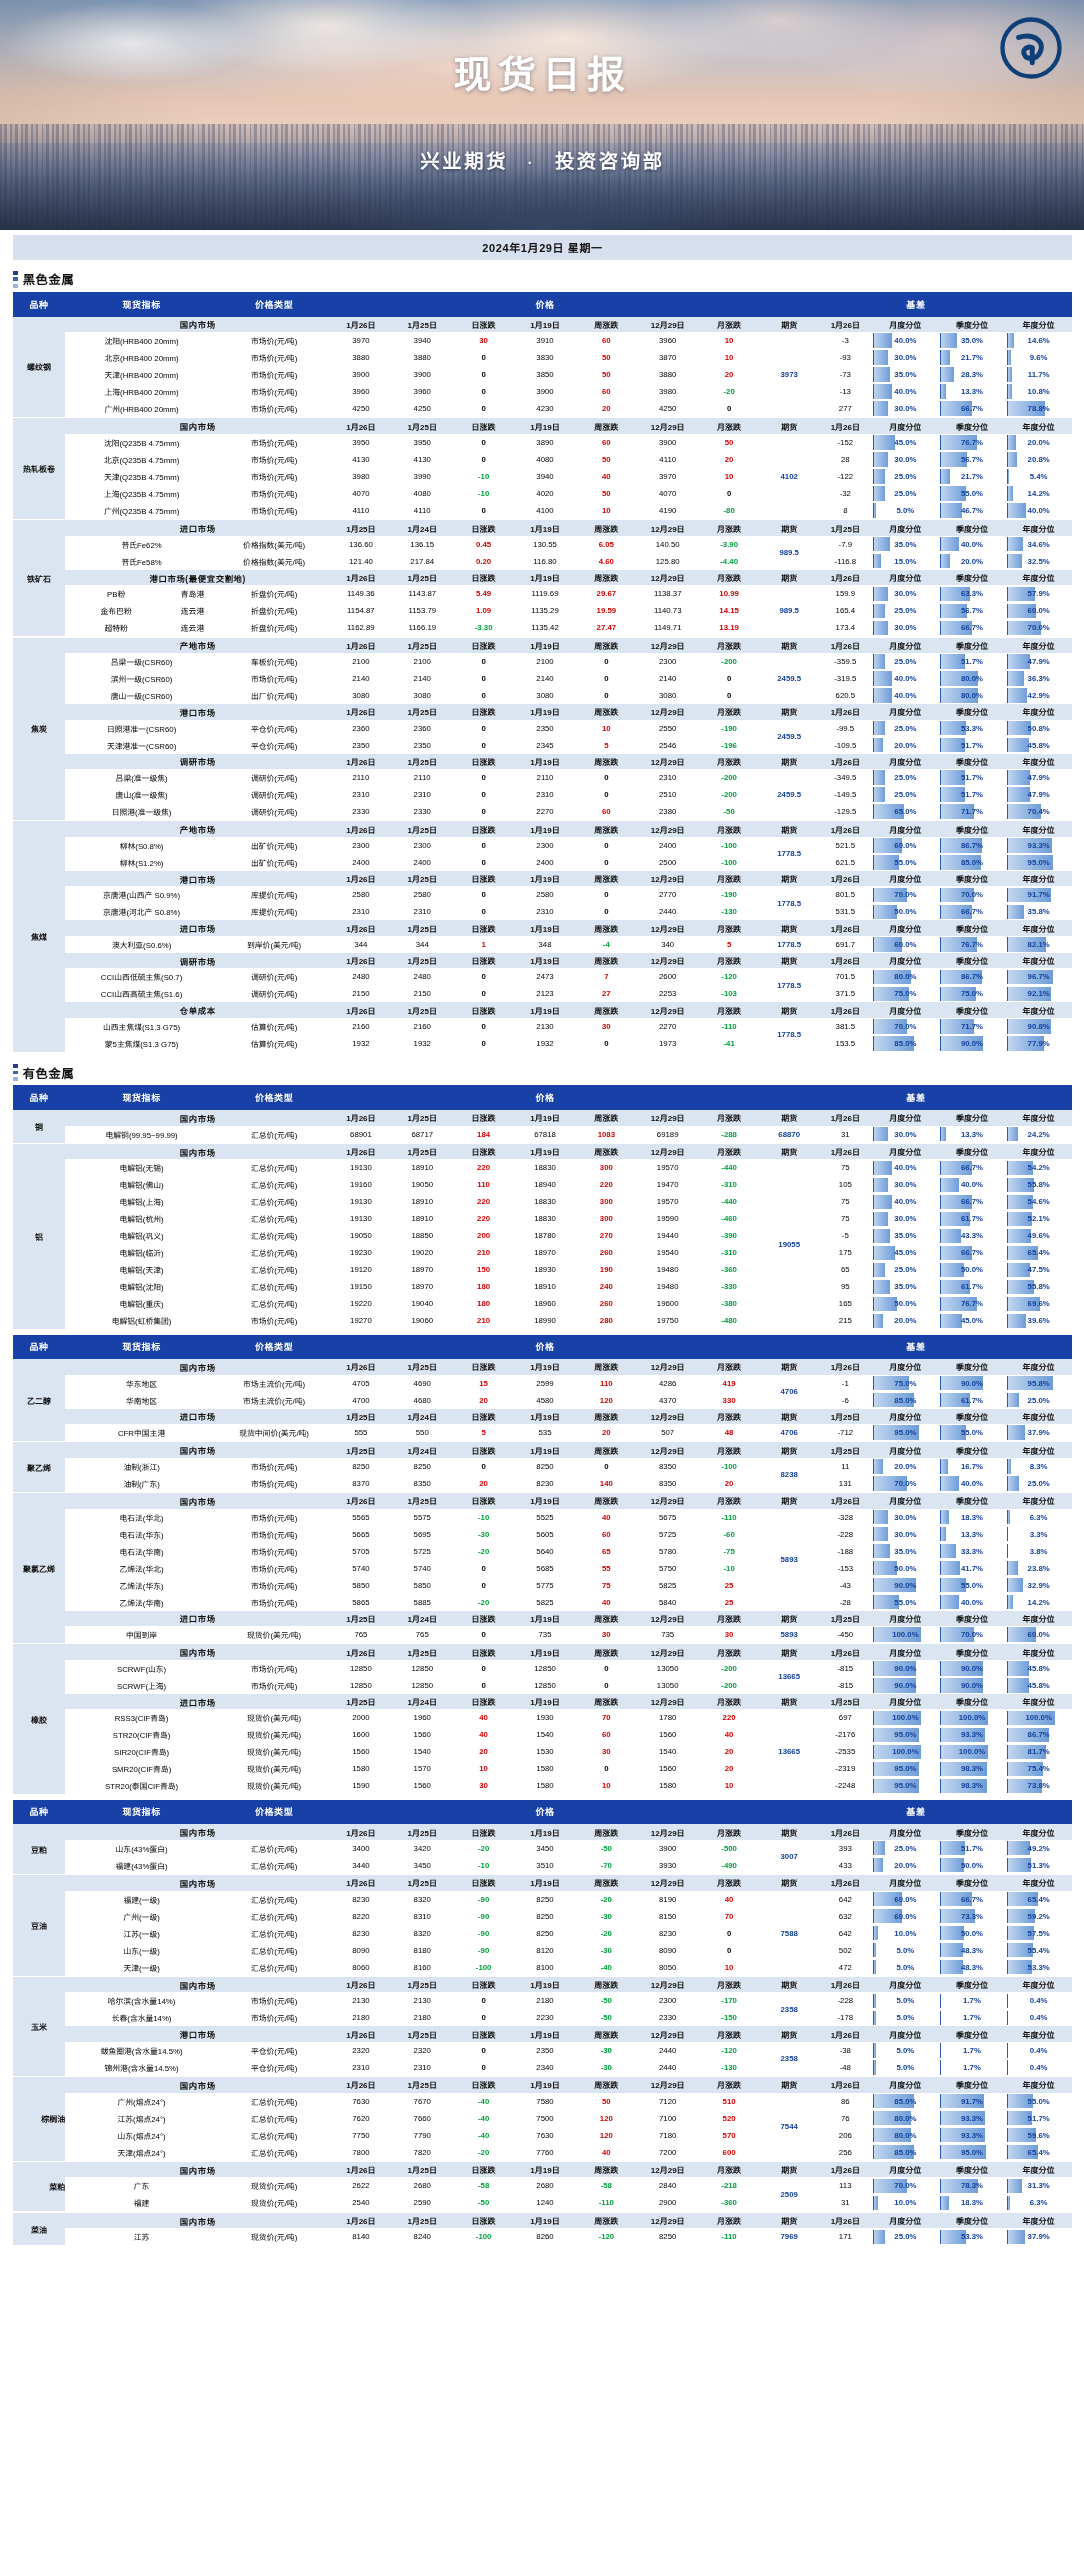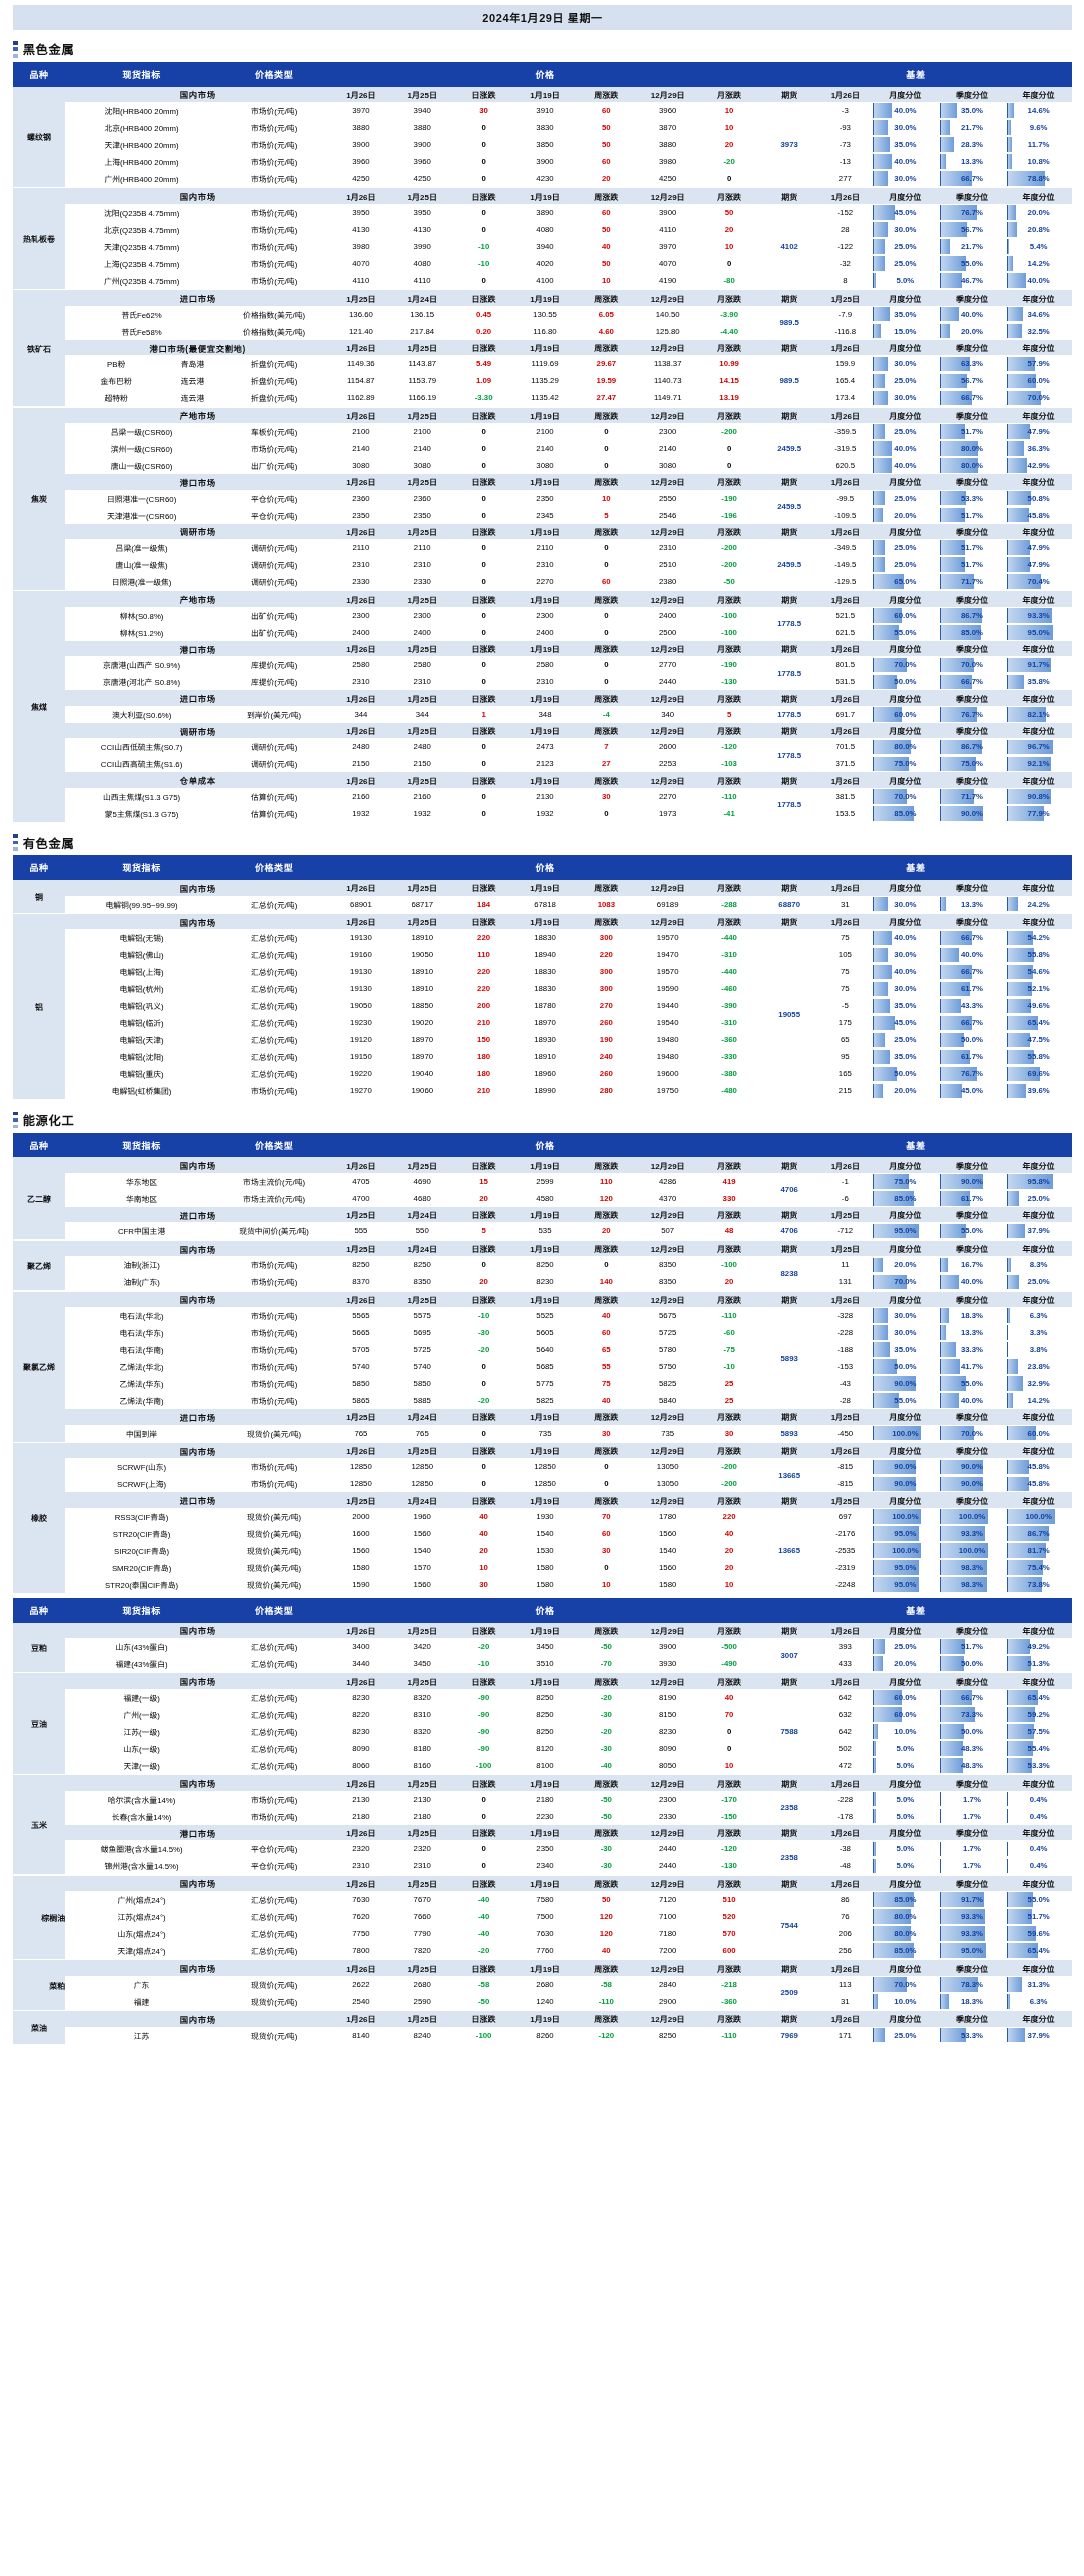--- a/index.html
+++ b/index.html
@@ -179,20 +179,37 @@
   col.c-num   { width:47px; }
   col.c-fut   { width:45px; }
   col.c-bas   { width:41px; }
   col.c-pct   { width:51px; }
 </style>
 </head>
 <body>
 
 <div class="page">
 
+  <div class="hero">
+    <div class="sky"></div>
+    <div class="city"></div>
+    <div class="river"></div>
+    <div class="vignette"></div>
+    <svg class="hero-logo" viewBox="0 0 100 100">
+      <circle cx="50" cy="50" r="46" fill="none" stroke="#0f3f77" stroke-width="7"></circle>
+      <path d="M30 33 C55 25, 74 40, 64 58 C58 69, 43 70, 39 60 C36 52, 45 46, 52 50" fill="none" stroke="#0f3f77" stroke-width="8" stroke-linecap="round"></path>
+      <path d="M52 50 L52 74" stroke="#0f3f77" stroke-width="8" stroke-linecap="round"></path>
+    </svg>
+    <div class="hero-title">现货日报</div>
+    <div class="hero-sub">
+      <span>兴业期货</span>
+      <span class="dot">·</span>
+      <span>投资咨询部</span>
+    </div>
+  </div>
 
   <div class="datebar">2024年1月29日  星期一</div>
 
   <div id="sections-root">
       <div class="section-head">
         <div class="bars">
           <i></i>
           <i></i>
           <i></i>
         </div>
@@ -1161,28 +1178,20 @@
             <td class="basis">215</td>
             <td class="pct"><i class="fill" style="width: 9.6px;"></i><i class="axis"></i><span class="v">20.0%</span></td>
             <td class="pct"><i class="fill" style="width: 21.6px;"></i><i class="axis"></i><span class="v">45.0%</span></td>
             <td class="pct"><i class="fill" style="width: 19px;"></i><i class="axis"></i><span class="v">39.6%</span></td>
           </tr>
           <tr class="thickrule">
             <td colspan="16"></td>
           </tr>
         </tbody>
       </table>
-      <div class="section-head">
-        <div class="bars">
-          <i></i>
-          <i></i>
-          <i></i>
-        </div>
-        <div class="label">能源化工</div>
-      </div>
       <table class="grid">
         <colgroup>
           <col class="c-cat">
           <col class="c-name">
           <col class="c-sub">
           <col class="c-ptype">
           <col class="c-num">
           <col class="c-num">
           <col class="c-num">
           <col class="c-num">

